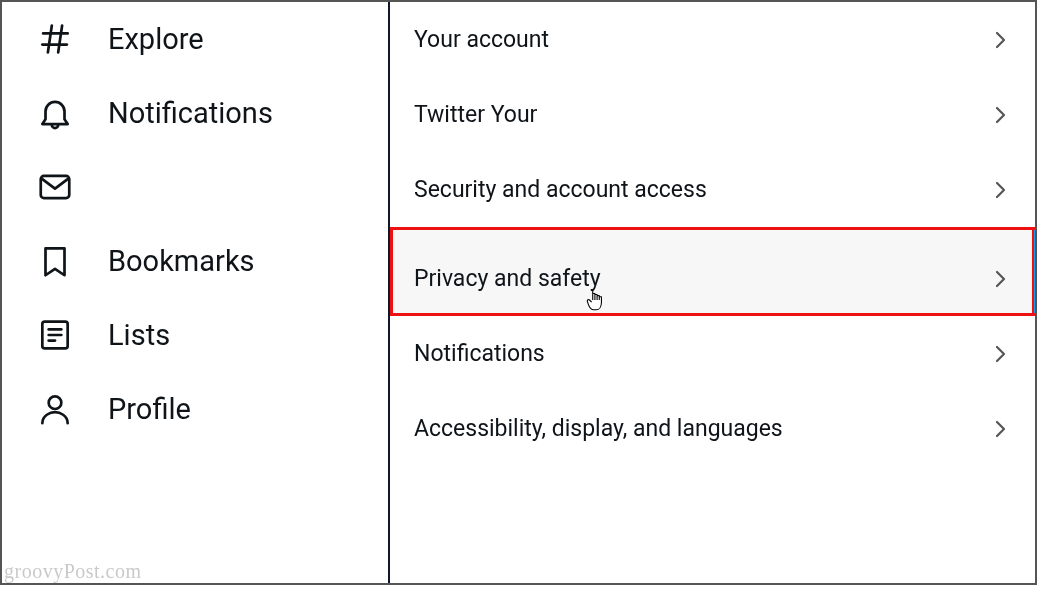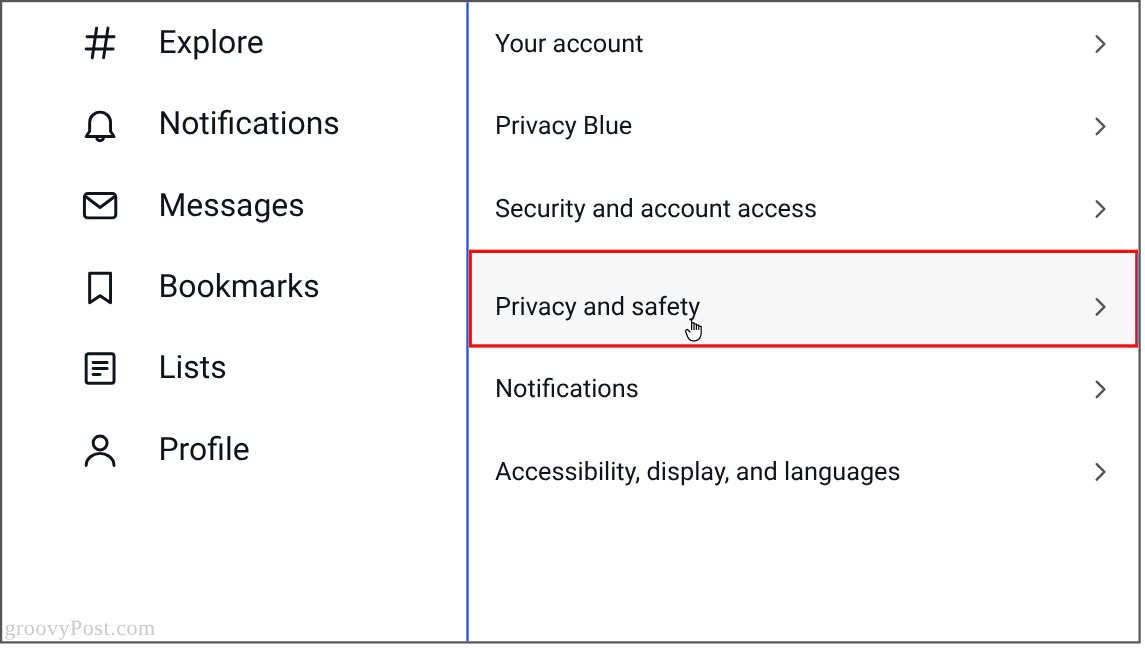--- a/index.html
+++ b/index.html
@@ -15,25 +15,24 @@
   .frame {
     border: 2px solid #555;
     width: 1037px;
     height: 585px;
     display: flex;
     position: relative;
   }
   .sidebar {
     width: 388px;
     height: 100%;
-    border-right: 2px solid #1d4ed8;
+    border-right: 2px solid #0f172a;
     padding-top: 0px;
     overflow: hidden;
     position: relative;
-    margin-left: 36px;
   }
   .sidebar-item {
     display: flex;
     align-items: center;
     padding: 18px 0 18px 34px;
     cursor: pointer;
     gap: 34px;
   }
   .sidebar-item .icon {
     width: 38px;
@@ -159,21 +158,20 @@
       <span class="label">Notifications</span>
     </div>
 
     <div class="sidebar-item">
       <span class="icon">
         <svg viewBox="0 0 24 24">
             <rect x="3" y="5" width="18" height="14" rx="2"></rect>
             <path d="M4 7 l8 6 l8 -6"></path>
           </svg>
       </span>
-      <span class="label">Messages</span>
     </div>
 
     <div class="sidebar-item">
       <span class="icon">
         <svg viewBox="0 0 24 24">
             <path d="M6 4 h12 v17 l-6 -4 l-6 4 Z"></path>
           </svg>
       </span>
       <span class="label">Bookmarks</span>
     </div>
@@ -208,21 +206,21 @@
       <span class="label">Your account</span>
       <span class="chev">
         <svg viewBox="0 0 24 24">
             <polyline points="9 5 16 12 9 19"></polyline>
           </svg>
       </span>
     </div>
 
 
     <div class="settings-item">
-      <span class="label">Privacy Blue</span>
+      <span class="label">Twitter Your</span>
       <span class="chev">
         <svg viewBox="0 0 24 24">
             <polyline points="9 5 16 12 9 19"></polyline>
           </svg>
       </span>
     </div>
 
     <div class="settings-item">
       <span class="label">Security and account access</span>
       <span class="chev">

